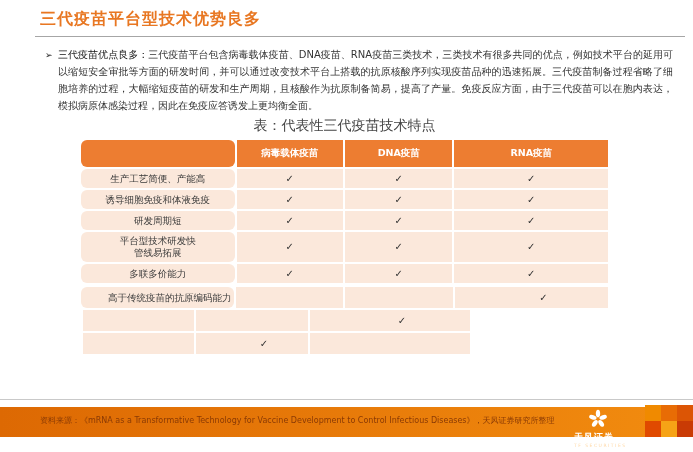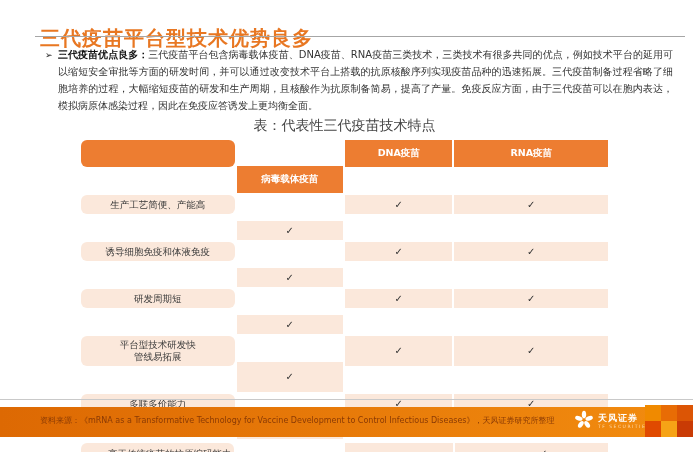--- a/index.html
+++ b/index.html
@@ -6,42 +6,41 @@
     --accent:#E87722; --header-bg:#ED7D31; --row-bg:#FBE8DB; --text:#3A3A3A;
     --footer-text:#8A3A05; --footer-grad-left:#DD6903; --footer-grad-right:#F28C0F; --rule:#A6A6A6;
   }
   *{margin:0;padding:0;box-sizing:border-box;}
   html,body{width:693px;height:452px;}
   body{
     font-family:"DejaVu Sans","Liberation Sans",sans-serif;
     background:#fff;color:var(--text);position:relative;overflow:hidden;
   }
   .title{
-    position:absolute;left:40px;top:9px;font-size:20px;font-weight:bold;color:var(--accent);
+    position:absolute;left:40px;top:9px;font-size:16px;font-weight:bold;color:var(--accent);
     letter-spacing:1px;
-    margin-top:16px;
   }
   .title-rule{position:absolute;left:35px;top:36px;width:650px;height:1px;background:var(--rule);}
   .intro{
     position:absolute;left:45px;top:46px;width:628px;display:flex;
     font-size:10px;line-height:17px;color:#333;
   }
   .intro .bullet{flex:0 0 13px;font-size:9px;padding-top:1px;color:#222;}
   .intro .text{flex:1;text-align:justify;}
-  .intro .lead{font-weight:bold;color:#111;}
+  .intro .lead{font-weight:normal;color:#111;}
   .caption{
     position:absolute;left:81px;top:117px;width:527px;text-align:center;
     font-size:14px;color:#444;
   }
   .vtable{position:absolute;left:81px;top:140px;width:527px;}
   .tr{display:flex;margin-bottom:2px;}
   .tr.gap{margin-top:4px;}
   .cell{display:flex;align-items:center;justify-content:center;text-align:center;}
   .c0{width:160px;border-radius:6px;}
-  .c1{width:111px;margin-left:2px;margin-top:26px;}
+  .c1{width:111px;margin-left:2px;}
   .c2{width:112px;margin-left:2px;text-align:center;}
   .c3{width:160px;margin-left:2px;}
   .thead .cell{
     background:var(--header-bg);color:#fff;font-weight:bold;font-size:9.5px;height:27px;
   }
   .tbody .cell{
     background:var(--row-bg);color:var(--text);font-size:9.5px;height:19px;
     white-space:pre-line;line-height:12px;
   }
   .tr.tall .cell{height:30px;}
@@ -50,21 +49,21 @@
   .footer-rule{position:absolute;left:0;top:399px;width:693px;height:1px;background:#C9C9C9;}
   .footer-bar{
     position:absolute;left:0;top:407px;width:693px;height:30px;
     background:linear-gradient(90deg,var(--footer-grad-left),var(--footer-grad-right));
   }
   .source{
     position:absolute;left:40px;top:415px;width:520px;
     font-size:8px;color:var(--footer-text);
   }
   .logo{
-    position:absolute;left:574px;top:409px;display:flex;align-items:center;height:26px;
+    position:absolute;left:574px;top:409px;display:flex;align-items:center;height:26px;flex-direction:column;
   }
   .logo-icon{margin-right:4px;}
   .logo-txt{display:flex;flex-direction:column;line-height:1;}
   .logo-cn{color:#fff;font-weight:bold;font-size:9px;letter-spacing:1px;}
   .logo-en{color:#FFD9A8;font-size:4.5px;letter-spacing:1.5px;margin-top:2px;}
   .mosaic{position:absolute;left:645px;top:405px;width:48px;height:32px;}
   .sq{position:absolute;width:16px;height:16px;}
   .sq.p0{left:0;top:0;} .sq.p1{left:16px;top:0;} .sq.p2{left:32px;top:0;}
   .sq.p3{left:0;top:16px;} .sq.p4{left:16px;top:16px;} .sq.p5{left:32px;top:16px;}
 </style>

